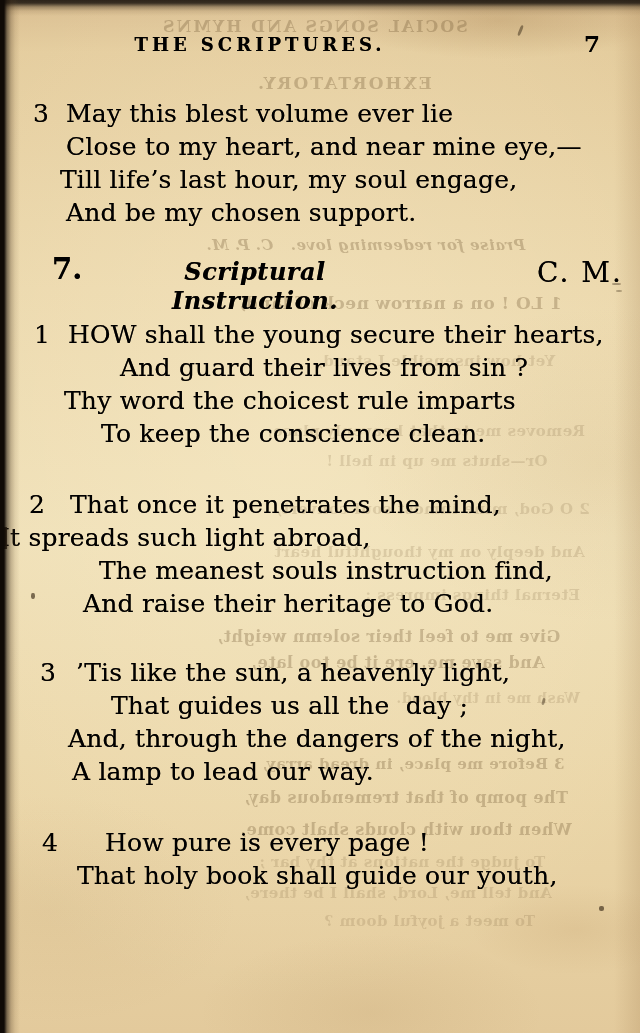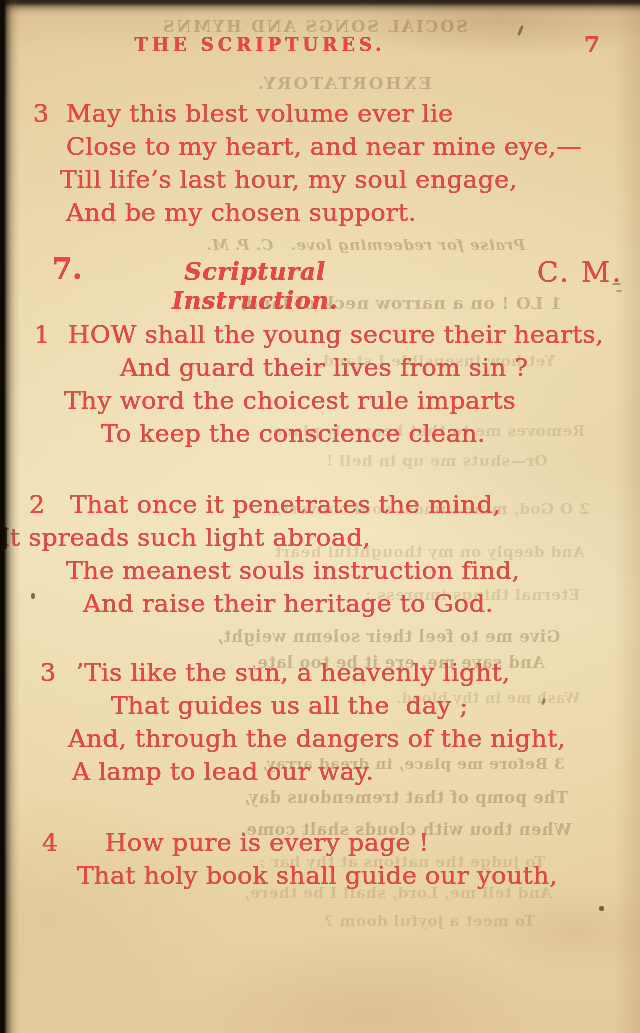--- a/index.html
+++ b/index.html
@@ -18,21 +18,21 @@
       radial-gradient(240px 110px at 58% 98%, rgba(150,110,60,0.10), transparent 72%),
       radial-gradient(140px 60px at 90% 90%, rgba(165,120,65,0.12), transparent 75%);
   }
   .edge-left{position:absolute;left:0;top:0;bottom:0;width:20px;pointer-events:none;
     background:linear-gradient(90deg,#0f0a06 0px,#0f0a06 4px,rgba(32,22,12,0.55) 7px,rgba(70,50,28,0.28) 11px,rgba(100,75,45,0.12) 15px,rgba(0,0,0,0) 20px);}
   .edge-top{position:absolute;left:0;top:0;right:0;height:16px;pointer-events:none;
     background:linear-gradient(180deg,rgba(14,9,5,0.85) 0px,rgba(14,9,5,0.8) 3px,rgba(45,32,16,0.35) 7px,rgba(90,65,35,0.12) 11px,rgba(0,0,0,0) 16px);}
   .edge-right{position:absolute;right:0;top:0;bottom:0;width:26px;pointer-events:none;
     background:linear-gradient(270deg,rgba(140,100,55,0.18),rgba(0,0,0,0));}
 
-  .ink{color:#ef4444;text-shadow:0 0 0.5px rgba(45,33,20,0.8);}
+  .ink{color:#000000;text-shadow:0 0 0.5px rgba(45,33,20,0.8);}
 
   .running-head{position:absolute;top:34px;left:110px;width:300px;text-align:center;
     font-size:18px;font-weight:bold;letter-spacing:4px;}
   .page-number{position:absolute;top:30px;left:584px;font-size:23px;font-weight:bold;}
 
   .stanza{position:absolute;left:0;right:0;}
   .stanza p{margin:0;font-size:25px;line-height:33px;letter-spacing:0.2px;white-space:pre;}
   .vnum{position:absolute;top:0;font-size:25px;line-height:33px;}
 
   .hymn-heading{position:absolute;top:250px;left:0;right:0;height:40px;}
@@ -95,21 +95,21 @@
   <p style="margin-left:68px;">HOW shall the young secure their hearts,</p>
   <p style="margin-left:120px;">And guard their lives from sin ?</p>
   <p style="margin-left:64px;">Thy word the choicest rule imparts</p>
   <p style="margin-left:101px;">To keep the conscience clean.</p>
 </section>
 
 <section class="stanza ink" style="top:488px;">
   <span class="vnum" style="left:29px;">2</span>
   <p style="margin-left:70px;">That once it penetrates the mind,</p>
   <p style="">It spreads such light abroad,</p>
-  <p style="margin-left:66px;">The meanest souls instruction find,</p>
+  <p style="margin-left:99px;">The meanest souls instruction find,</p>
   <p style="margin-left:83px;">And raise their heritage to God.</p>
 </section>
 
 <section class="stanza ink" style="top:656px;">
   <span class="vnum" style="left:40px;">3</span>
   <p style="margin-left:76px;">’Tis like the sun, a heavenly light,</p>
   <p style="margin-left:111px;">That guides us all the  day ;</p>
   <p style="margin-left:68px;">And, through the dangers of the night,</p>
   <p style="margin-left:72px;">A lamp to lead our way.</p>
 </section>

